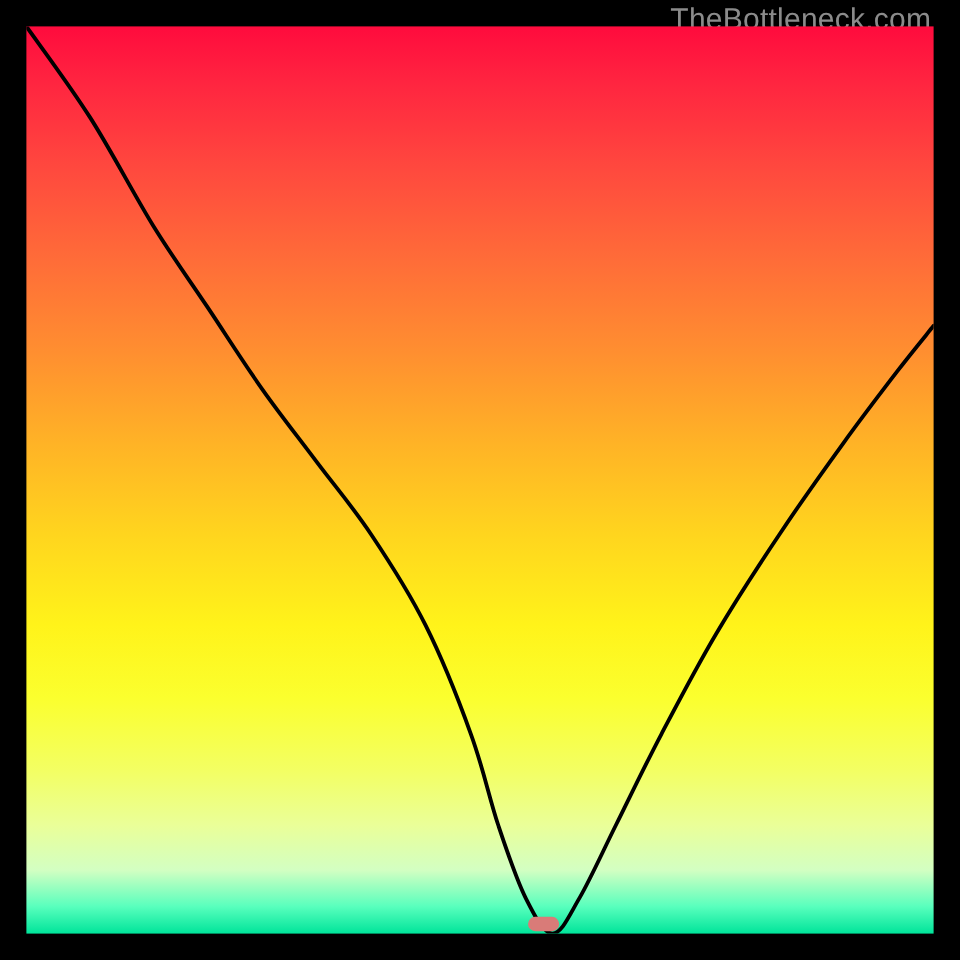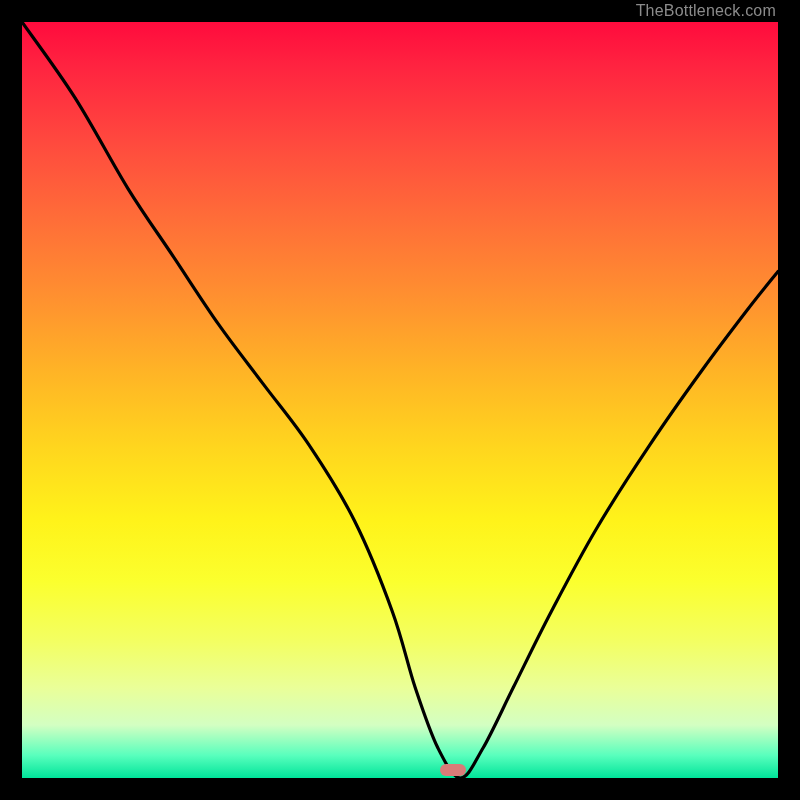--- a/index.html
+++ b/index.html
@@ -39,21 +39,21 @@
       #d3ffc2 93%,
       #59ffbd 97%,
       #00e49a 100%
     );
   }
   .watermark {
     position: absolute;
     top: 2px;
     right: 24px;
     color: #8b8b8b;
-    font-size: 16px;
+    font-size: 25px;
     font-weight: 500;
     letter-spacing: 0.2px;
     user-select: none;
   }
   svg.curve {
     position: absolute;
     left: 0;
     top: 0;
     width: 756px;
     height: 756px;

